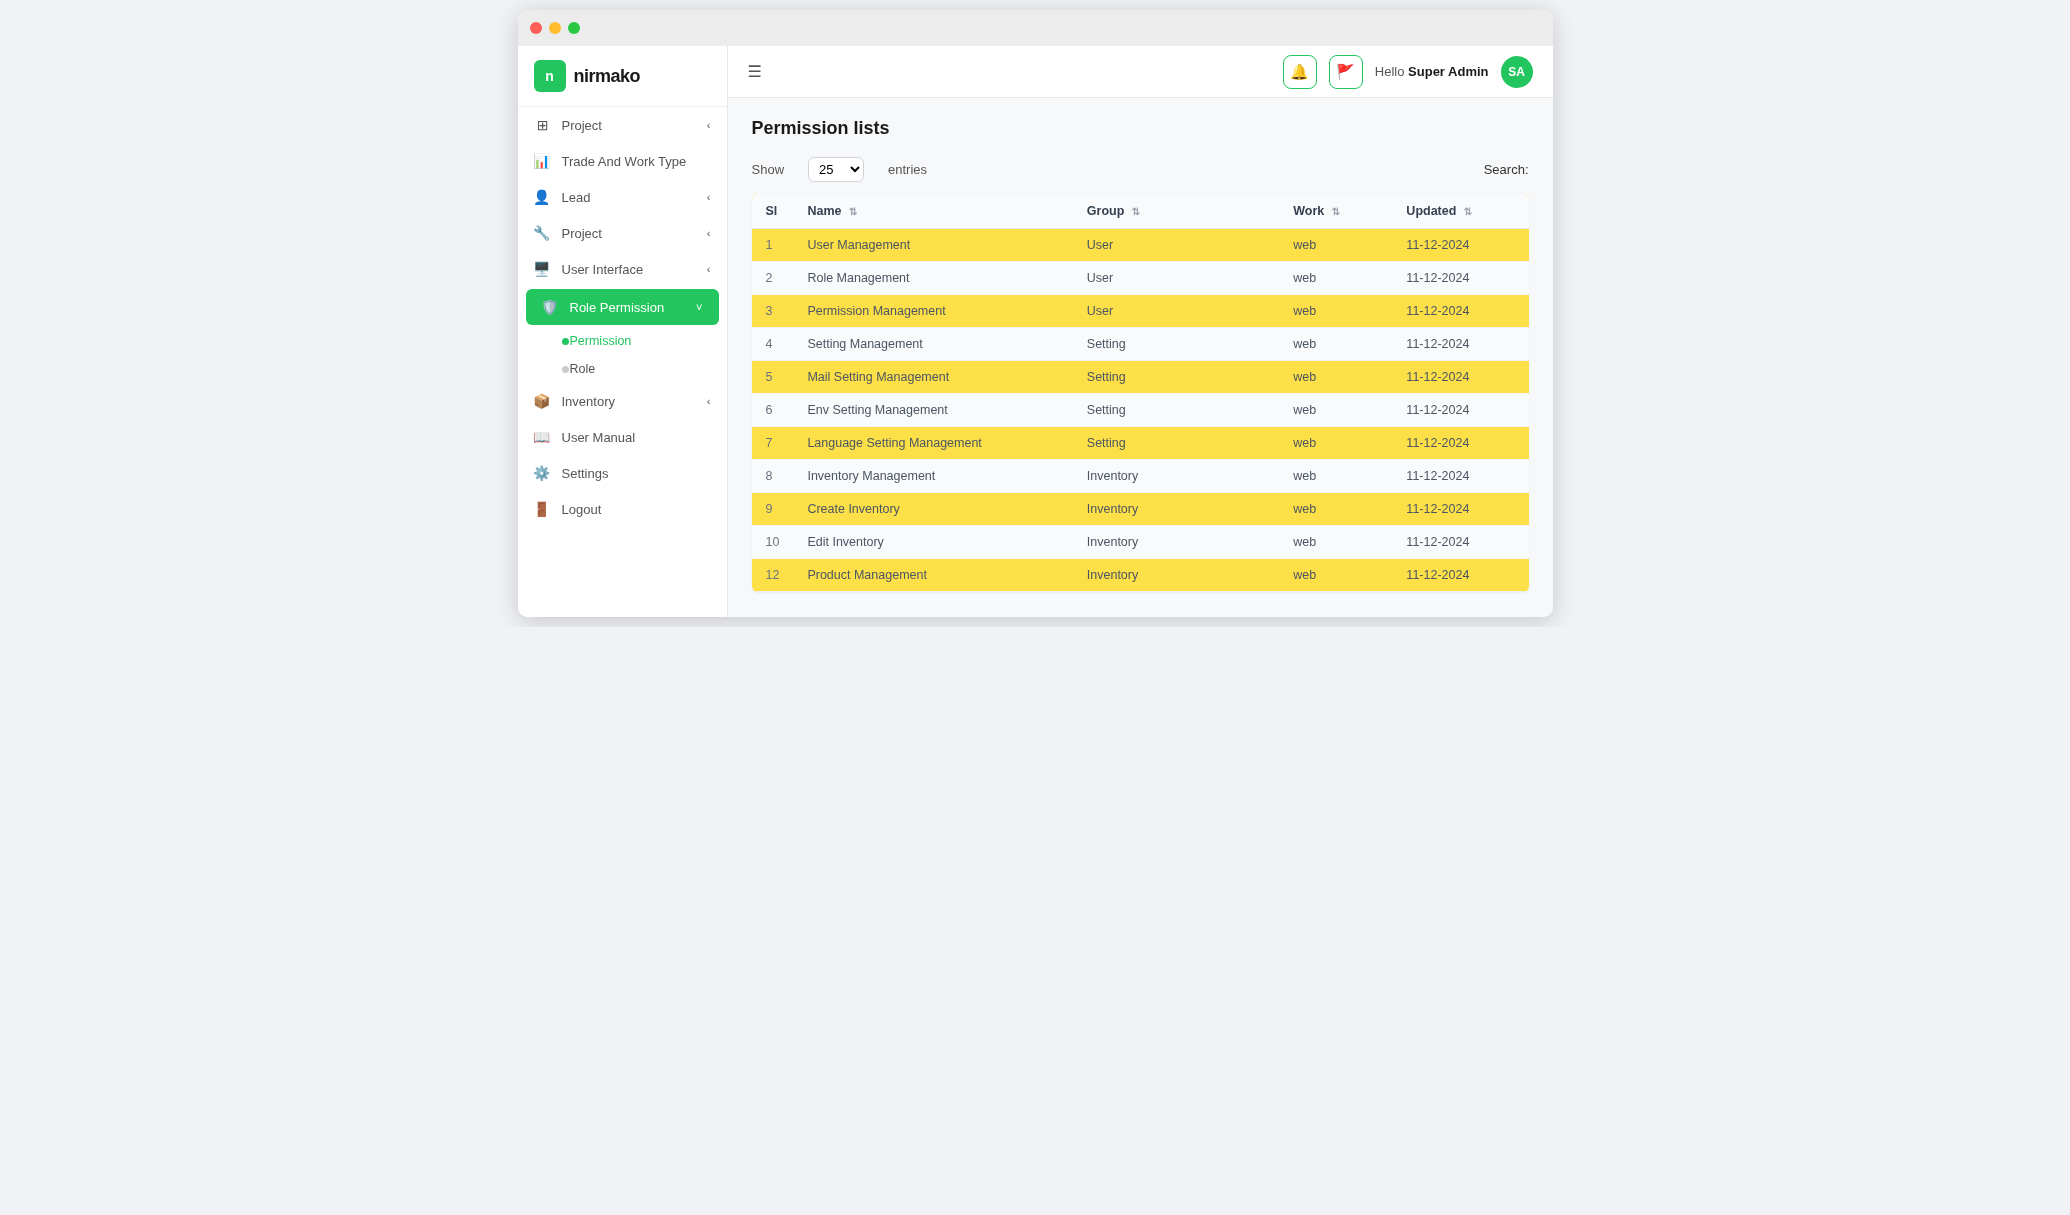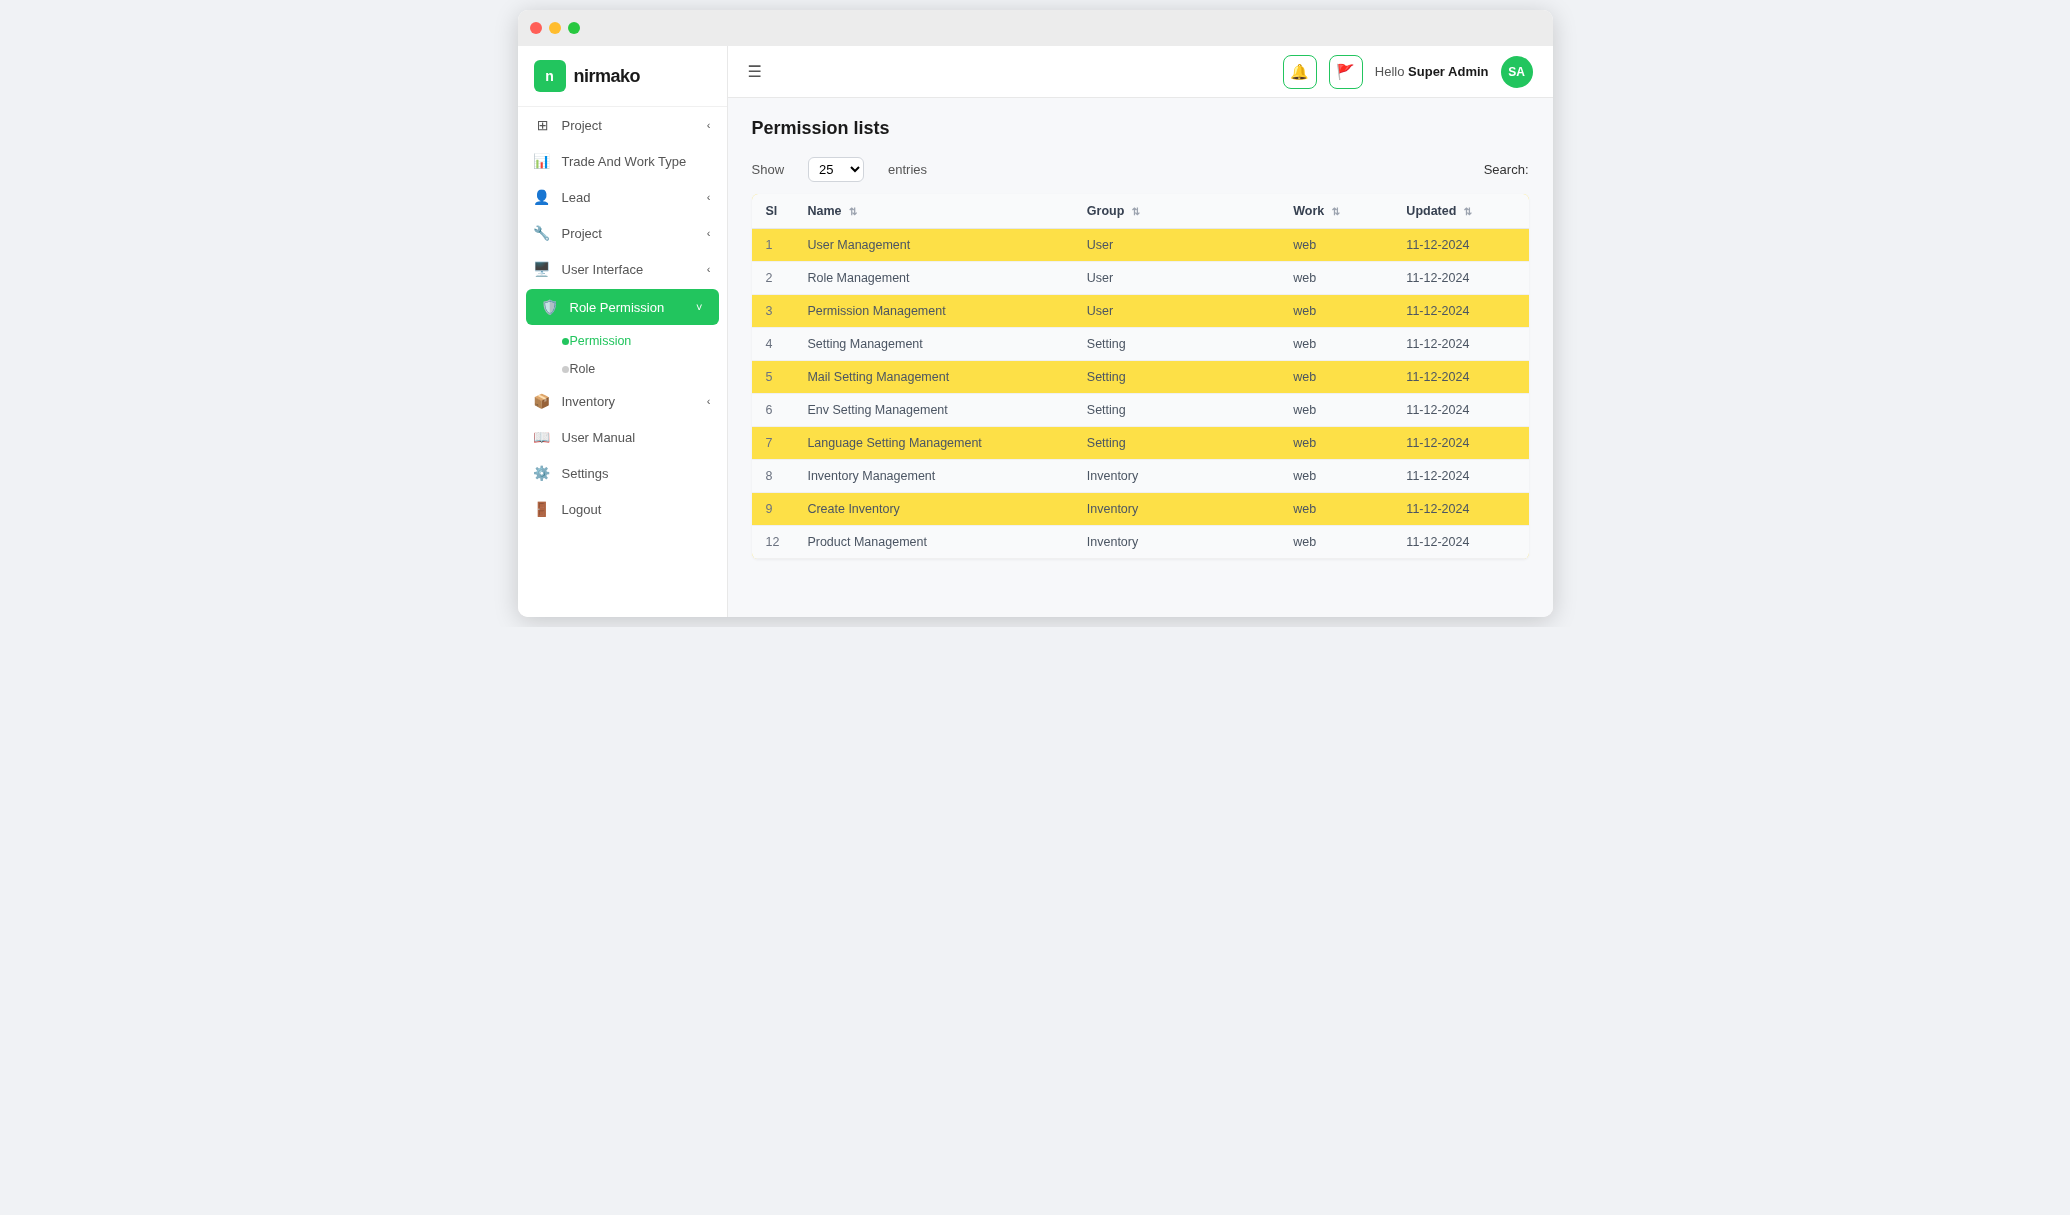--- a/index.html
+++ b/index.html
@@ -380,20 +380,27 @@
                 <td>11-12-2024</td>
               </tr>
               <tr>
                 <td>9</td>
                 <td>Create Inventory</td>
                 <td>Inventory</td>
                 <td>web</td>
                 <td>11-12-2024</td>
               </tr>
               <tr>
+                <td>10</td>
+                <td>Edit Inventory</td>
+                <td>Inventory</td>
+                <td>web</td>
+                <td>11-12-2024</td>
+              </tr>
+              <tr>
                 <td>12</td>
                 <td>Product Management</td>
                 <td>Inventory</td>
                 <td>web</td>
                 <td>11-12-2024</td>
               </tr>
             </tbody>
         </table>
       </div>
     </div>

